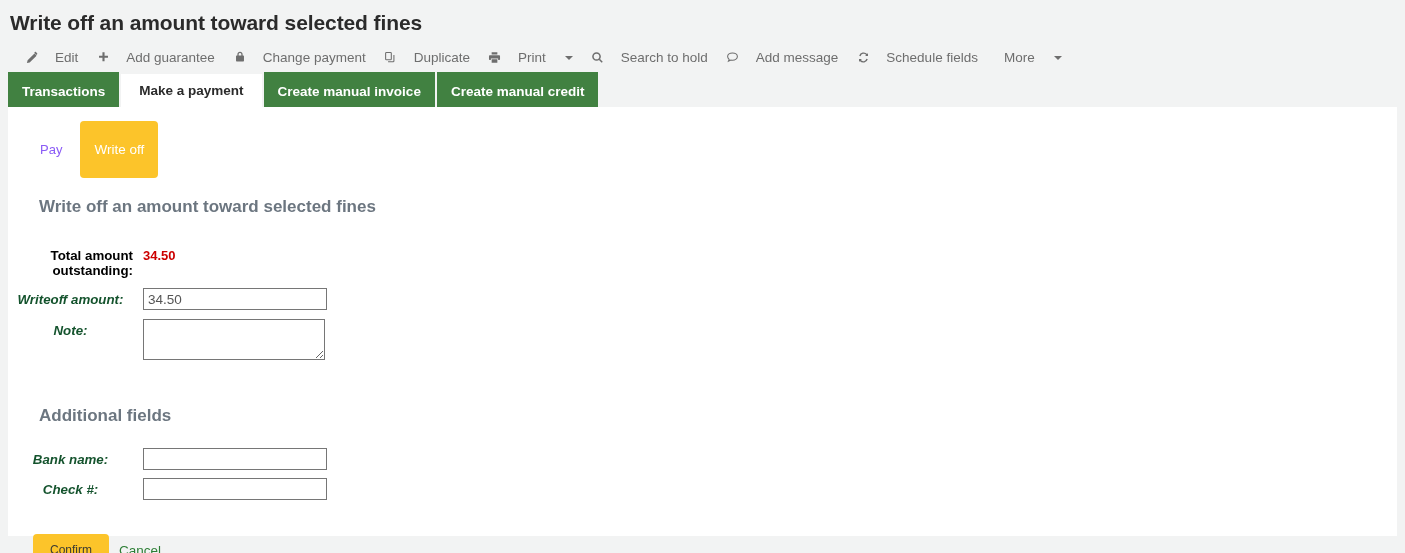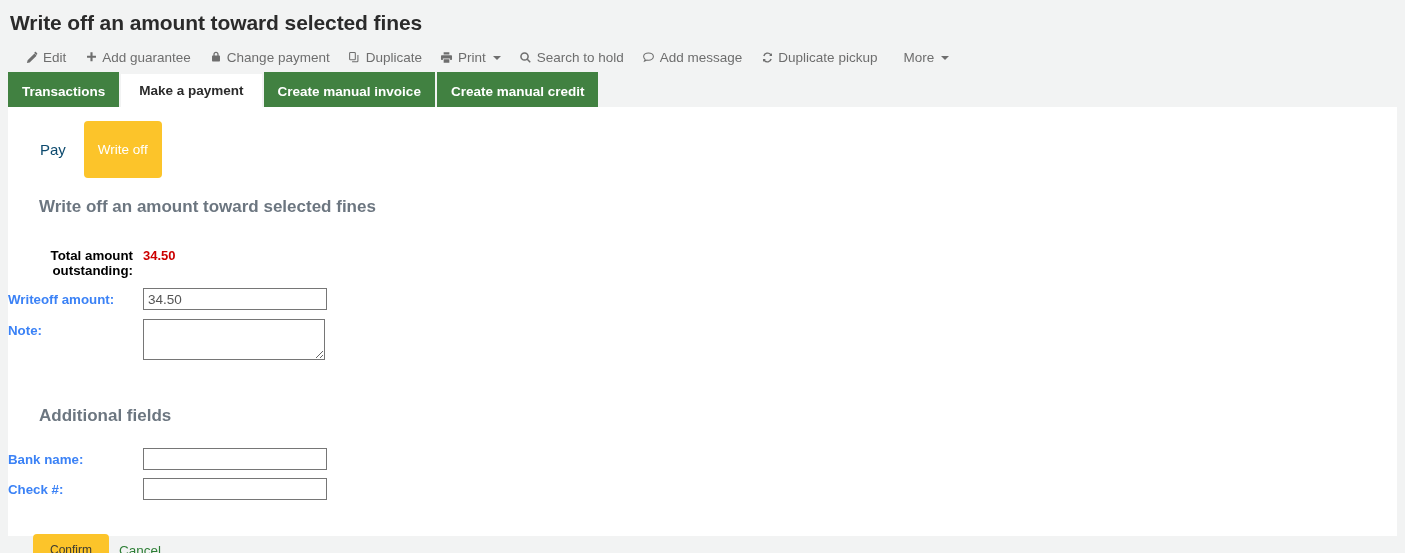--- a/index.html
+++ b/index.html
@@ -31,21 +31,21 @@
   .toolbar {
     display: flex;
     align-items: center;
     padding: 6px 0 0 16px;
     height: 34px;
     box-sizing: border-box;
   }
   .tool-btn {
     display: inline-flex;
     align-items: center;
-    gap: 4px;
+    gap: 16px;
     color: #6e6e6e;
     font-size: 13.5px;
     padding: 4px 9px;
     cursor: pointer;
     white-space: nowrap;
     border-radius: 3px;
     background: transparent;
     border: none;
     font-family: "Liberation Sans", sans-serif;
   }
@@ -111,22 +111,22 @@
   }
 
   
   .subnav {
     display: flex;
     align-items: center;
     padding: 14px 0 0 18px;
     gap: 4px;
   }
   .subnav-link {
-    color: #0c4a6e;
-    font-size: 15px;
+    color: #8b5cf6;
+    font-size: 13px;
     padding: 9px 14px;
     text-decoration: none;
     cursor: pointer;
     display: inline-block;
   }
   .subnav-active {
     background: #fcc42a;
     color: #ffffff;
     font-size: 13.5px;
     padding: 21px 14px;
@@ -149,28 +149,29 @@
   .form {
     margin-top: 23px;
   }
   .form-row {
     display: flex;
     align-items: flex-start;
     margin-bottom: 8px;
   }
   .form-label {
     width: 135px;
-    text-align: left;
-    font-weight: bold;
-    color: #3b82f6;
+    text-align: center;
+    font-weight: bold;
+    color: #14532d;
     font-size: 13.3px;
     padding-top: 4px;
     padding-right: 10px;
     box-sizing: border-box;
     line-height: 15px;
+    font-style: italic;
   }
   .form-value-red {
     color: #cc0000;
     font-weight: bold;
     font-size: 13px;
     padding-top: 13px;
   }
   input.txt {
     width: 184px;
     height: 22px;
@@ -307,21 +308,21 @@
     </span>
     <span>Add message</span>
   </div>
 
   <div class="tool-btn">
     <span class="ico">
       <svg viewBox="0 0 16 16" width="13" height="13" fill="currentColor">
           <path d="M13.5 2.6v3.6H9.9l1.4-1.4A4 4 0 0 0 4.4 6.4L2.7 5.9a5.8 5.8 0 0 1 9.8-2.3l1-1zM2.5 13.4V9.8h3.6l-1.4 1.4a4 4 0 0 0 6.9-1.6l1.7.5a5.8 5.8 0 0 1-9.8 2.3l-1 1z"></path>
         </svg>
     </span>
-    <span>Duplicate pickup</span>
+    <span>Schedule fields</span>
   </div>
 
   <div class="tool-btn" style="margin-left:8px;">
     <span>More</span>
     <span class="caret"></span>
   </div>
 
 </div>
 
 <div class="tabs">

